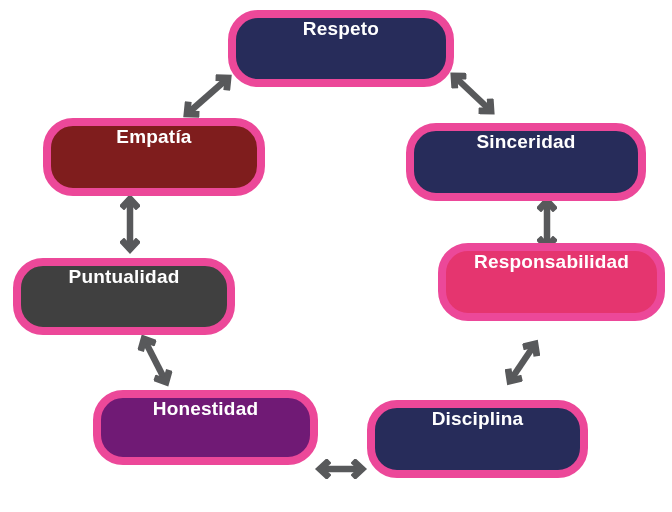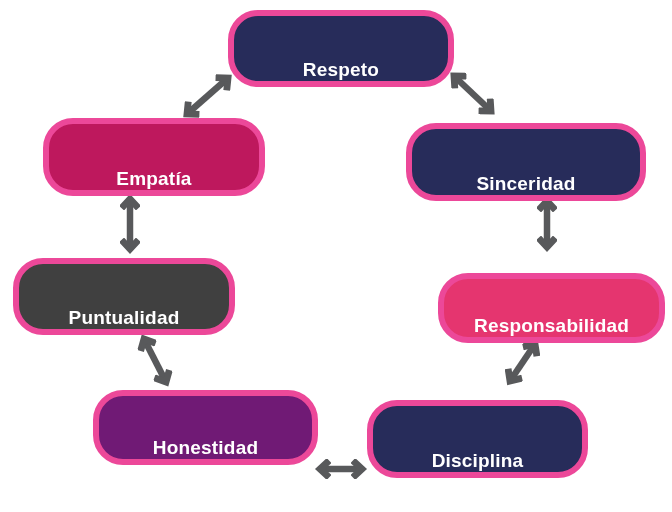--- a/index.html
+++ b/index.html
@@ -11,37 +11,37 @@
   .canvas {
     position: relative;
     width: 672px;
     height: 512px;
     background: #ffffff;
     overflow: hidden;
   }
   .node {
     position: absolute;
     box-sizing: border-box;
-    border: 6px solid #ec4899;
+    border: 8px solid #ec4899;
     border-radius: 30px;
     display: flex;
-    align-items: flex-end;
+    align-items: flex-start;
     justify-content: center;
     color: #ffffff;
     font-weight: bold;
     font-size: 19px;
     letter-spacing: 0.2px;
     user-select: none;
   }
   .node span { white-space: nowrap; }
   .n-respeto        { left: 228px; top: 10px;  width: 226px; height: 77px; }
   .n-empatia        { left: 43px;  top: 118px; width: 222px; height: 78px; }
   .n-sinceridad     { left: 406px; top: 123px; width: 240px; height: 78px; }
   .n-puntualidad    { left: 13px;  top: 258px; width: 222px; height: 77px; }
-  .n-responsabilidad{ left: 438px; top: 273px; width: 227px; height: 70px; }
+  .n-responsabilidad{ left: 438px; top: 243px; width: 227px; height: 78px; }
   .n-honestidad     { left: 93px;  top: 390px; width: 225px; height: 75px; }
   .n-disciplina     { left: 367px; top: 400px; width: 221px; height: 78px; }
   .arrows-layer {
     position: absolute;
     left: 0; top: 0;
     width: 672px;
     height: 512px;
     pointer-events: none;
   }
   .arrow {
@@ -67,21 +67,21 @@
     <line class="arrow" x1="547" y1="201" x2="547" y2="247" marker-start="url(#ah)" marker-end="url(#ah)"></line>
     <line class="arrow" x1="144" y1="339" x2="166" y2="382" marker-start="url(#ah)" marker-end="url(#ah)"></line>
     <line class="arrow" x1="535" y1="344" x2="510" y2="381" marker-start="url(#ah)" marker-end="url(#ah)"></line>
     <line class="arrow" x1="320" y1="469" x2="362" y2="469" marker-start="url(#ah)" marker-end="url(#ah)"></line>
   </svg>
 
   <div class="node n-respeto" style="background: rgb(39, 44, 90);">
     <span>Respeto</span>
   </div>
 
-  <div class="node n-empatia" style="background: #be185d;">
+  <div class="node n-empatia" style="background: #7f1d1d;">
     <span>Empatía</span>
   </div>
 
   <div class="node n-sinceridad" style="background: rgb(39, 44, 90);">
     <span>Sinceridad</span>
   </div>
 
   <div class="node n-puntualidad" style="background: #404040;">
     <span>Puntualidad</span>
   </div>

